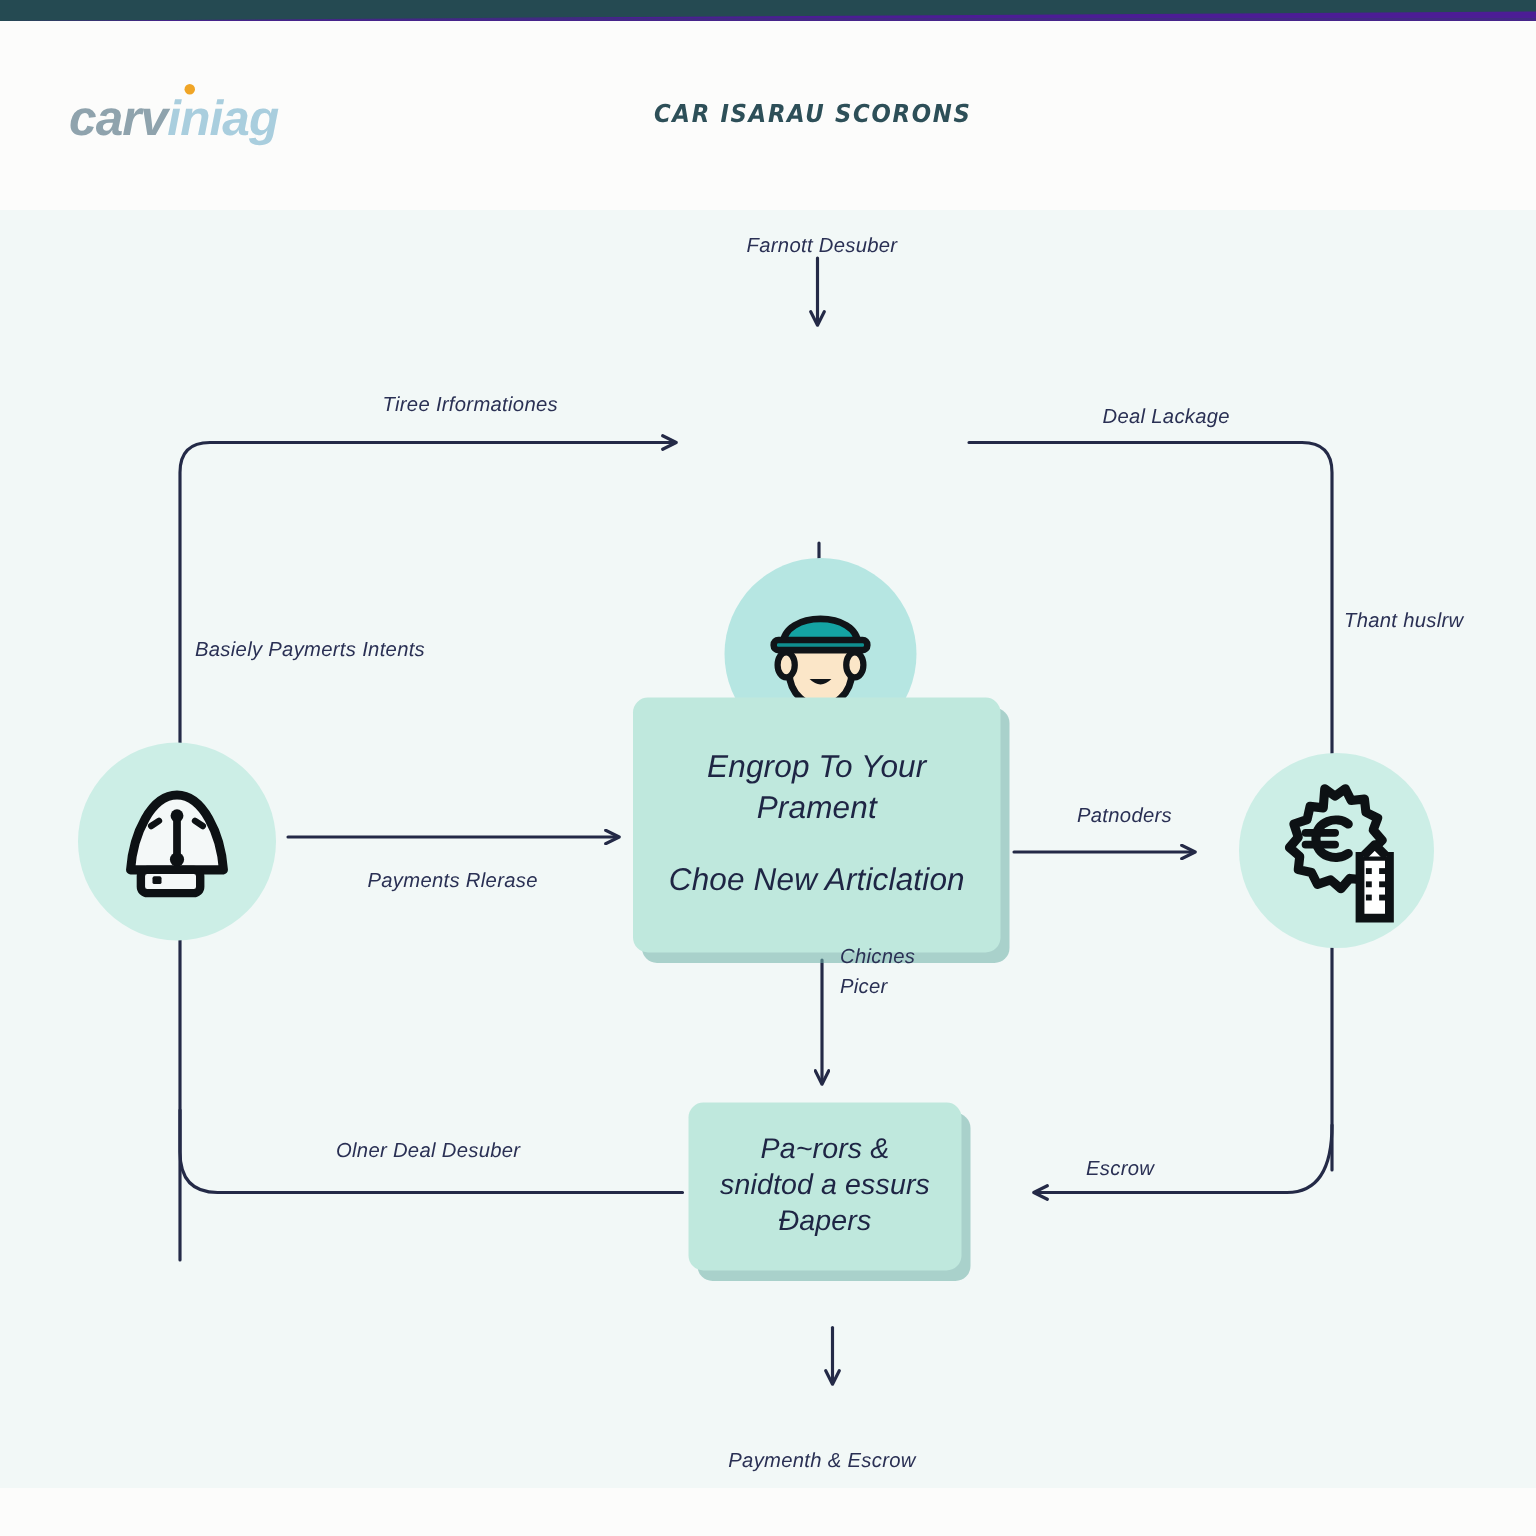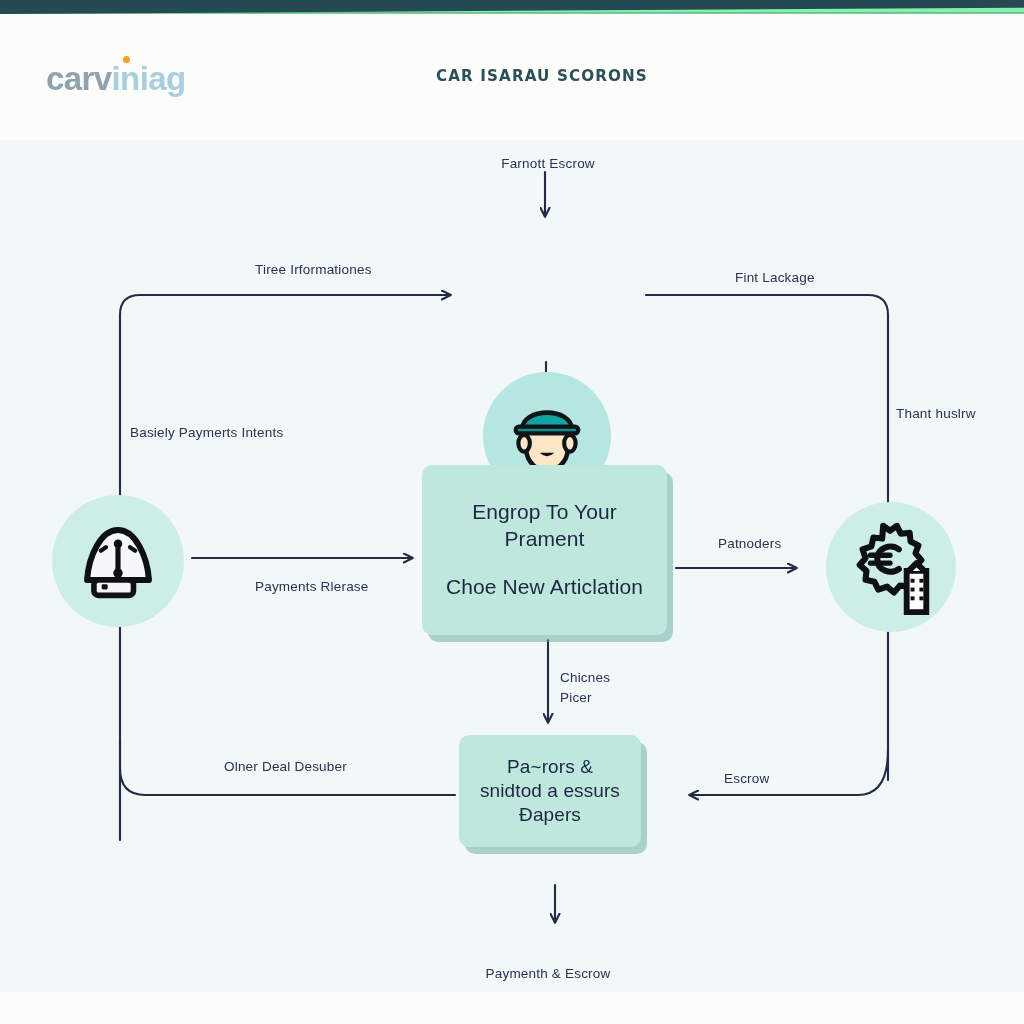--- a/index.html
+++ b/index.html
@@ -10,21 +10,22 @@
     height: 1024px;
     overflow: hidden;
     background: #fbfbfa;
     font-family: "Liberation Sans", sans-serif;
   }
 
   .page {
     position: relative;
     width: 1024px;
     height: 1024px;
-    background: #86efac;
+    background: #4c1d95;
+    font-style: italic;
   }
 
   
   .topbar {
     position: absolute;
     left: 0; top: 0;
     width: 1024px; height: 14px;
     background: #254a52;
     clip-path: polygon(0 0, 100% 0, 100% 55%, 0 100%);
   }
@@ -249,35 +250,35 @@
       <div class="gap"></div>
       <div class="line">Choe New Articlation</div>
     </div>
 
     <div class="box" style="left:459px; top:595px; width:182px; height:112px;">
       <div class="line" style="font-size:19px;">Pa~rors &amp;</div>
       <div class="line" style="font-size:19px;">snidtod a essurs</div>
       <div class="line" style="font-size:19px;">Đapers</div>
     </div>
 
-    <div class="lbl center" style="left:548px; top:14px;">Farnott Escrow</div>
+    <div class="lbl center" style="left:548px; top:14px;">Farnott Desuber</div>
 
     <div class="lbl" style="left:243px; top:120px;margin-left:12px;">Tiree Irformationes</div>
 
     <div class="lbl" style="left:130px; top:249px;margin-top:34px;">Basiely Paymerts Intents</div>
 
-    <div class="lbl" style="left:735px; top:128px;">Fint Lackage</div>
+    <div class="lbl" style="left:735px; top:128px;">Deal Lackage</div>
 
     <div class="lbl" style="left:896px; top:264px;">Thant huslrw</div>
 
-    <div class="lbl" style="left:255px; top:437px;">Payments Rlerase</div>
+    <div class="lbl" style="left:245px; top:437px;">Payments Rlerase</div>
 
     <div class="lbl" style="left:705px; top:394px;margin-left:13px;">Patnoders</div>
 
-    <div class="lbl" style="left:560px; top:528px;">Chicnes
+    <div class="lbl" style="left:560px; top:488px;">Chicnes
 Picer</div>
 
     <div class="lbl" style="left:224px; top:617px;">Olner Deal Desuber</div>
 
     <div class="lbl" style="left:724px; top:629px;">Escrow</div>
 
     <div class="lbl center" style="left:548px; top:824px;">Paymenth &amp; Escrow</div>
 
   </div>
 

